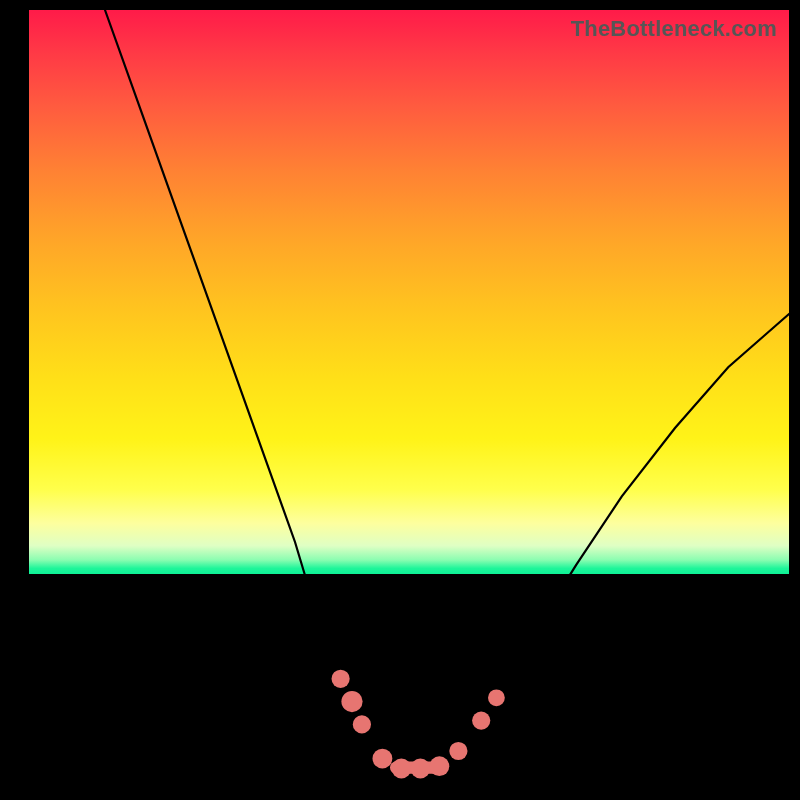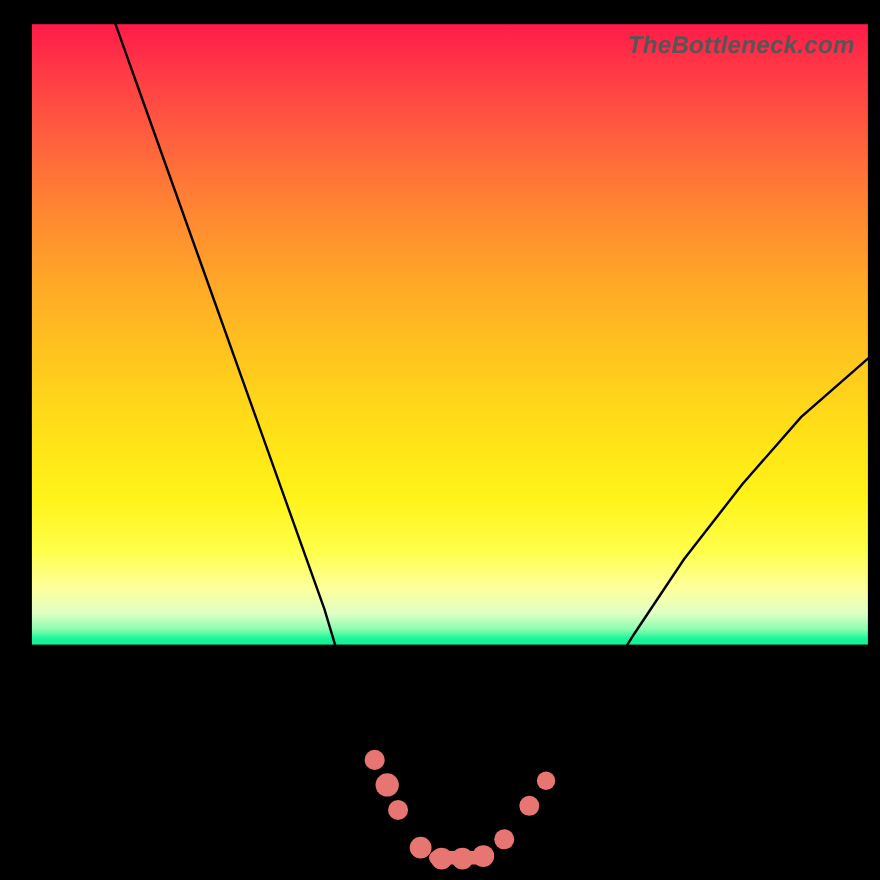--- a/index.html
+++ b/index.html
@@ -13,41 +13,40 @@
   }
   .frame {
     position: relative;
     width: 800px;
     height: 800px;
     background: #000;
   }
   .plot {
     position: absolute;
     left: 29px;
-    top: 22px;
+    top: 10px;
     width: 760px;
     height: 564px;
     background: linear-gradient(
       to bottom,
       #ff1b49 0%,
       #ff3746 7%,
       #ff5b3f 17%,
       #ff8333 29%,
       #ffa628 41%,
       #ffc41f 53%,
       #ffdf18 65%,
       #fff318 76%,
       #ffff4b 85%,
       #fdff9e 91%,
       #dfffc4 95%,
       #8bfdb1 97.5%,
       #1ef59a 99%,
       #0ef196 100%
     );
-    font-style: italic;
   }
   .watermark {
     position: absolute;
     top: 6px;
     right: 12px;
     font-size: 22px;
     font-weight: 600;
     color: #565656;
     letter-spacing: 0.2px;
     user-select: none;

